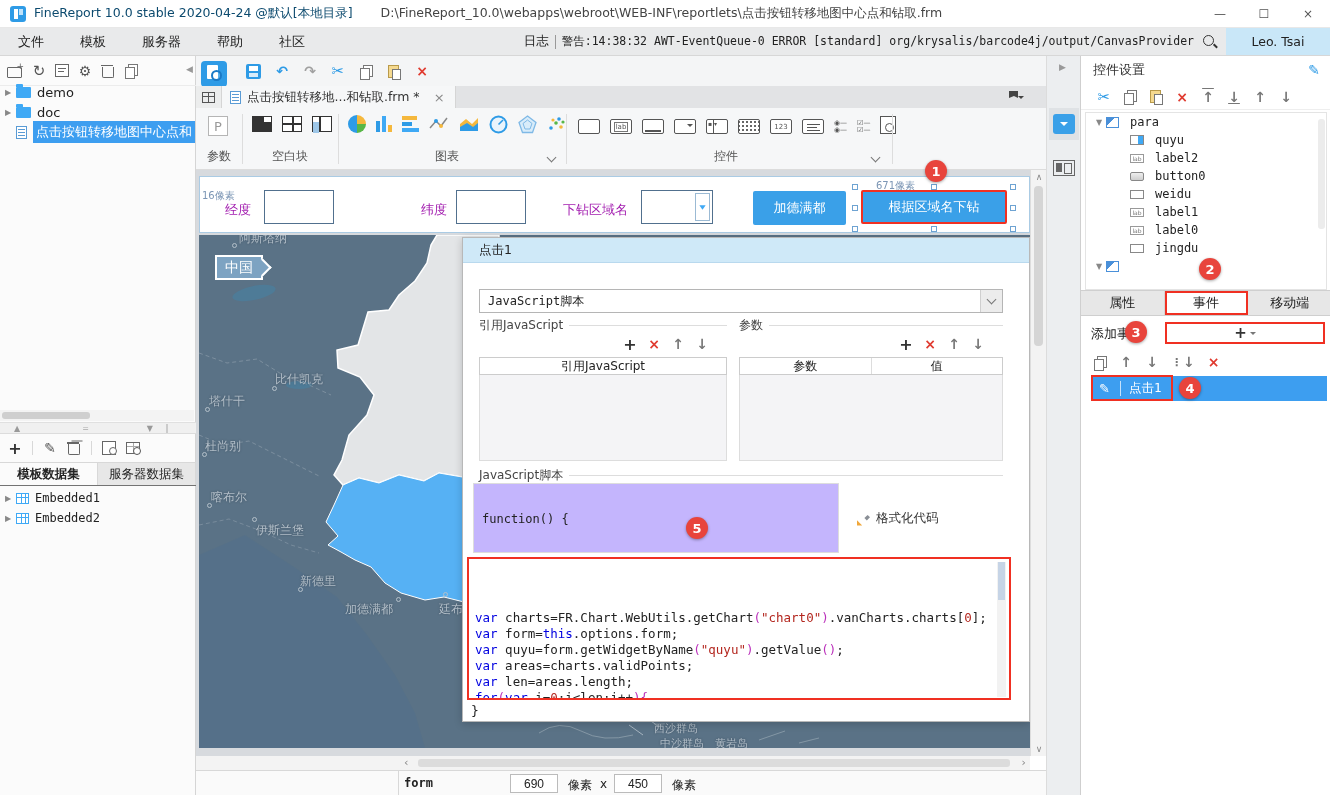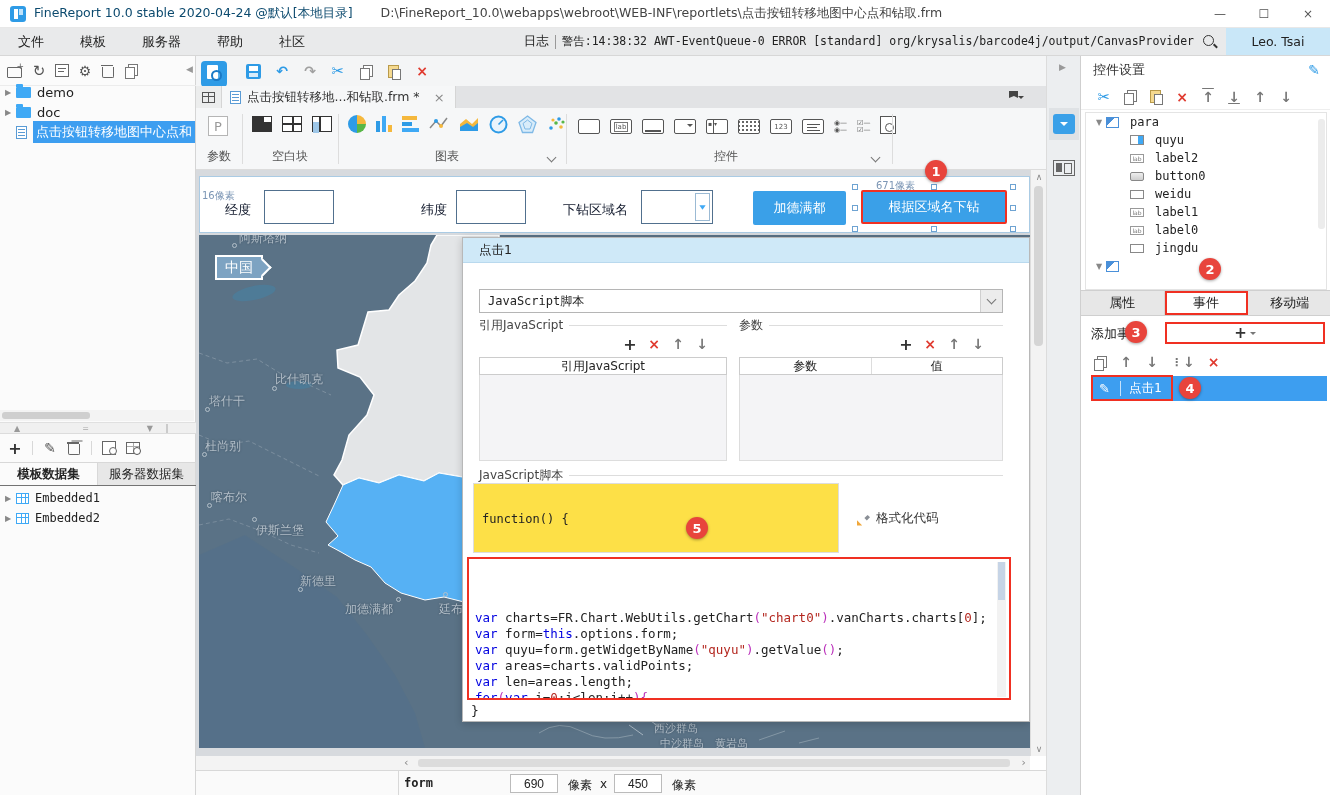--- a/index.html
+++ b/index.html
@@ -142,21 +142,21 @@
   .button-icon { width:14px; height:9px; border:1.2px solid #888; border-radius:2px; background:linear-gradient(#eee,#cfcfcf); }
   .label-icon { width:14px; height:9px; border:1px solid #999; background:#fff; font-size:6px; color:#777; display:flex; align-items:center; justify-content:center; }
   .label-icon::after { content:"lab"; }
   .text-icon { width:14px; height:9px; border:1.2px solid #888; background:#fff; }
   .pencil-blue { color:#2e9be6; font-size:14px; }
 
   
   .canvas { position:absolute; left:196px; top:170px; width:834px; height:586px; background:#d7dade; }
   .formrow { position:absolute; left:3px; top:6px; width:831px; height:57px; background:#fff; border:1px solid #aacbe4; }
   .px-note { position:absolute; font-size:10px; color:#7c96b5; }
-  .f-label { position:absolute; font-size:13px; color:#0f172a; }
+  .f-label { position:absolute; font-size:13px; color:#a21caf; }
   .f-input { position:absolute; height:34px; background:#fff; border:1px solid #51708e; }
   .combo-btn { position:absolute; right:2px; top:2px; width:15px; height:28px; border:1px solid #9bbad4; display:flex; align-items:center; justify-content:center; }
   .combo-btn i { width:9px; height:9px; background:#3fa9f5; display:block; clip-path:polygon(15% 30%,85% 30%,50% 80%); }
   .f-btn { position:absolute; height:34px; background:#3aa0e8; color:#fff; font-size:13px; display:flex; align-items:center; justify-content:center; border-radius:2px; }
   .f-btn.hl { border:2px solid #f03022; }
   .handle { position:absolute; width:6px; height:6px; background:#fff; border:1px solid #6ea3d2; }
 
   
   .map { position:absolute; left:3px; top:65px; width:831px; height:513px; background:#5a7286; overflow:hidden; }
   .map svg { position:absolute; left:0; top:0; }
@@ -170,21 +170,21 @@
   .dlg-header { position:absolute; left:0; top:0; width:100%; height:25px; background:#cfe9f8; border-bottom:1px solid #b9d9ee; display:flex; align-items:center; padding-left:16px; font-size:12.5px; color:#222; }
   .dlg-select { position:absolute; left:16px; top:51px; width:524px; height:24px; border:1px solid #b5b5b5; background:#fff; display:flex; align-items:center; padding-left:8px; font-family:"DejaVu Sans Mono","Liberation Mono",monospace; font-size:12px; color:#222; }
   .dlg-select .dd { position:absolute; right:0; top:0; width:22px; height:22px; background:#ececec; border-left:1px solid #cfcfcf; display:flex; align-items:center; justify-content:center; }
   .fieldset-lg { position:absolute; height:14px; display:flex; align-items:center; font-size:12px; color:#444; }
   .fieldset-lg .line { flex:1; height:1px; background:#ddd; margin-left:6px; }
   .mini-toolbar { position:absolute; display:flex; gap:10px; align-items:center; }
   .dtable-head { position:absolute; height:18px; background:#fff; border:1px solid #ccc; display:flex; }
   .dtable-head .col { flex:1; display:flex; align-items:center; justify-content:center; font-size:12px; color:#222; border-right:1px solid #ddd; }
   .dtable-head .col:last-child { border-right:none; }
   .dtable-body { position:absolute; background:#f4f4f6; border:1px solid #ddd; border-top:none; }
-  .fn-box { position:absolute; left:10px; top:245px; width:366px; height:70px; border:1px solid #ddd; background:#fde047; font-family:"DejaVu Sans Mono","Liberation Mono",monospace; font-size:12px; color:#222; padding:28px 0 0 8px; }
+  .fn-box { position:absolute; left:10px; top:245px; width:366px; height:70px; border:1px solid #ddd; background:#c4b5fd; font-family:"DejaVu Sans Mono","Liberation Mono",monospace; font-size:12px; color:#222; padding:28px 0 0 8px; }
   .format-btn { position:absolute; left:394px; top:272px; display:flex; align-items:center; gap:5px; font-size:12.5px; color:#333; }
   .brush-ic { width:14px; height:14px; position:relative; }
   .brush-ic::before { content:""; position:absolute; left:0; bottom:0; width:8px; height:8px; background:#f0a73a; clip-path:polygon(0 100%,0 35%,65% 100%); }
   .brush-ic::after { content:""; position:absolute; right:0; top:0; width:8px; height:8px; background:#8a8f96; clip-path:polygon(30% 70%,70% 30%,100% 60%,60% 100%); transform:translate(-1px,1px); }
   .code-box { position:absolute; left:4px; top:319px; width:544px; height:143px; background:#fff; border:2px solid #f03022; overflow:hidden; font-family:"DejaVu Sans Mono","Liberation Mono",monospace; font-size:12.5px; line-height:16px; color:#222; padding:3px 14px 0 6px; white-space:pre; }
   .code-box .kw { color:#0000e0; } .code-box .st { color:#b3261e; } .code-box .nu { color:#b3261e; } .code-box .pu { color:#bb30bb; }
   .code-scroll { position:absolute; right:3px; top:3px; width:9px; height:135px; background:#f2f2f2; }
   .code-scroll .thumb { position:absolute; left:1px; top:0; width:7px; height:38px; background:#c6d4e6; }
   .fn-close { position:absolute; left:8px; top:465px; font-family:"DejaVu Sans Mono","Liberation Mono",monospace; font-size:13px; color:#222; }
 

